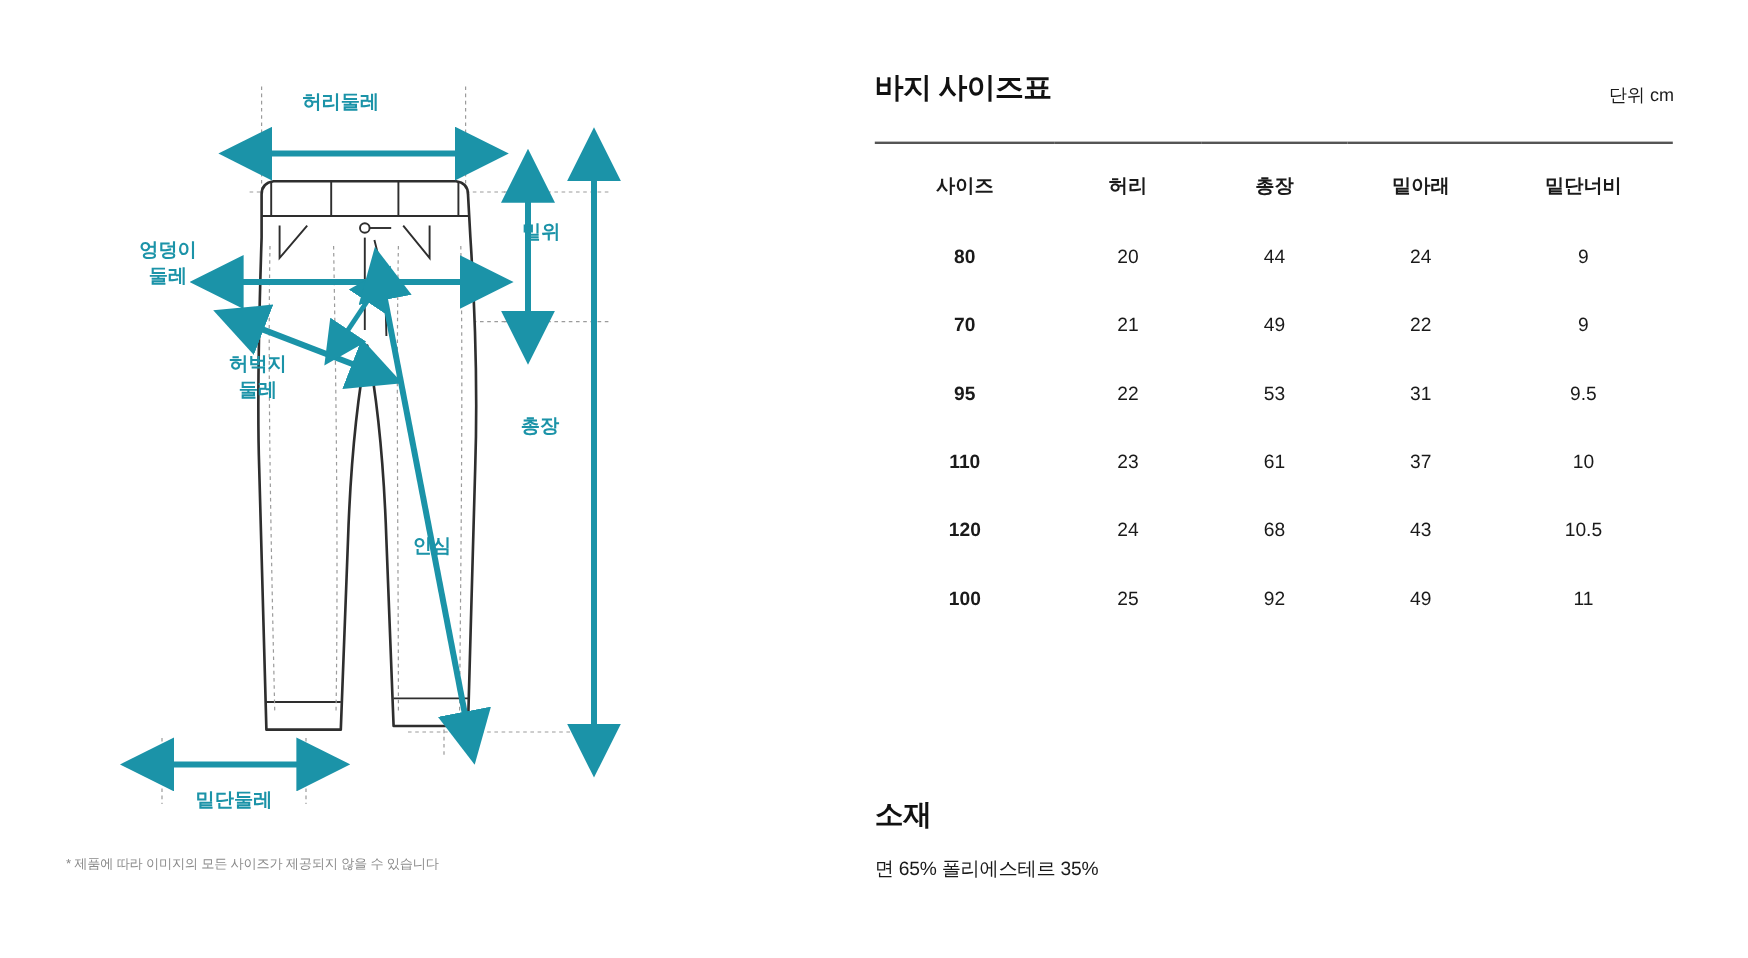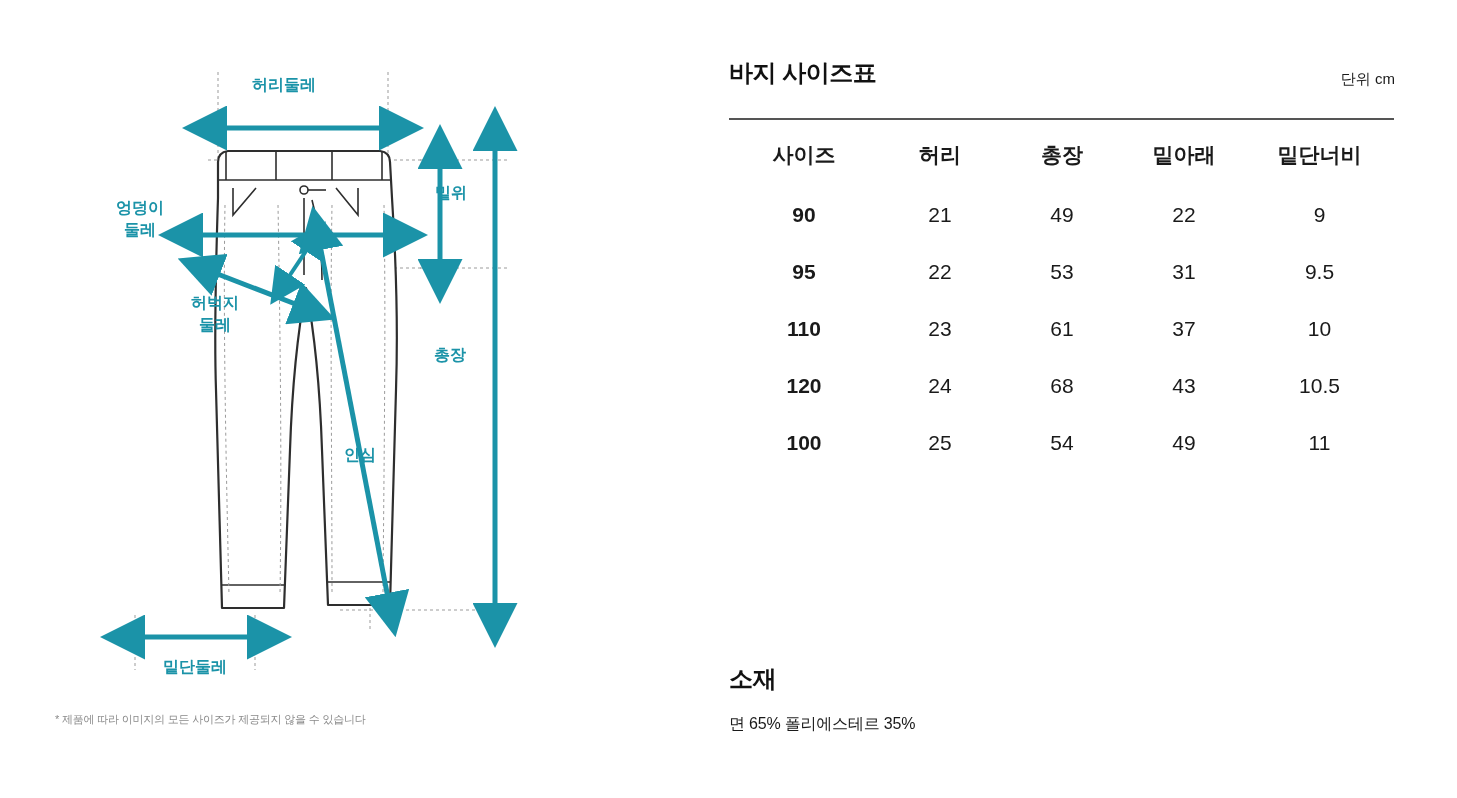--- a/index.html
+++ b/index.html
@@ -70,21 +70,21 @@
   }
   .size-table {
     position: absolute;
     left: 29px;
     top: 118px;
     width: 665px;
     border-collapse: collapse;
   }
   .size-table th, .size-table td {
     text-align: center;
-    font-size: 21px;
+    font-size: 16px;
     color: #1a1a1a;
     padding: 0;
     height: 57px;
     vertical-align: middle;
     font-weight: normal;
   }
   .size-table thead th {
     font-weight: bold;
     height: 62px;
     padding-top: 4px;
@@ -245,21 +245,28 @@
         <tr>
           <th class="col-size">사이즈</th>
           <th class="col-waist">허리</th>
           <th class="col-total">총장</th>
           <th class="col-rise">밑아래</th>
           <th class="col-hem">밑단너비</th>
         </tr>
       </thead>
       <tbody>
         <tr>
-          <td>90</td>
+          <td>80</td>
+          <td>20</td>
+          <td>44</td>
+          <td>24</td>
+          <td>9</td>
+        </tr>
+        <tr>
+          <td>70</td>
           <td>21</td>
           <td>49</td>
           <td>22</td>
           <td>9</td>
         </tr>
         <tr>
           <td>95</td>
           <td>22</td>
           <td>53</td>
           <td>31</td>
@@ -275,21 +282,21 @@
         <tr>
           <td>120</td>
           <td>24</td>
           <td>68</td>
           <td>43</td>
           <td>10.5</td>
         </tr>
         <tr>
           <td>100</td>
           <td>25</td>
-          <td>54</td>
+          <td>92</td>
           <td>49</td>
           <td>11</td>
         </tr>
       </tbody>
     </table>
 
     <div class="material-title">소재</div>
     <div class="material-text">면 65% 폴리에스테르 35%</div>
   </div>
 

